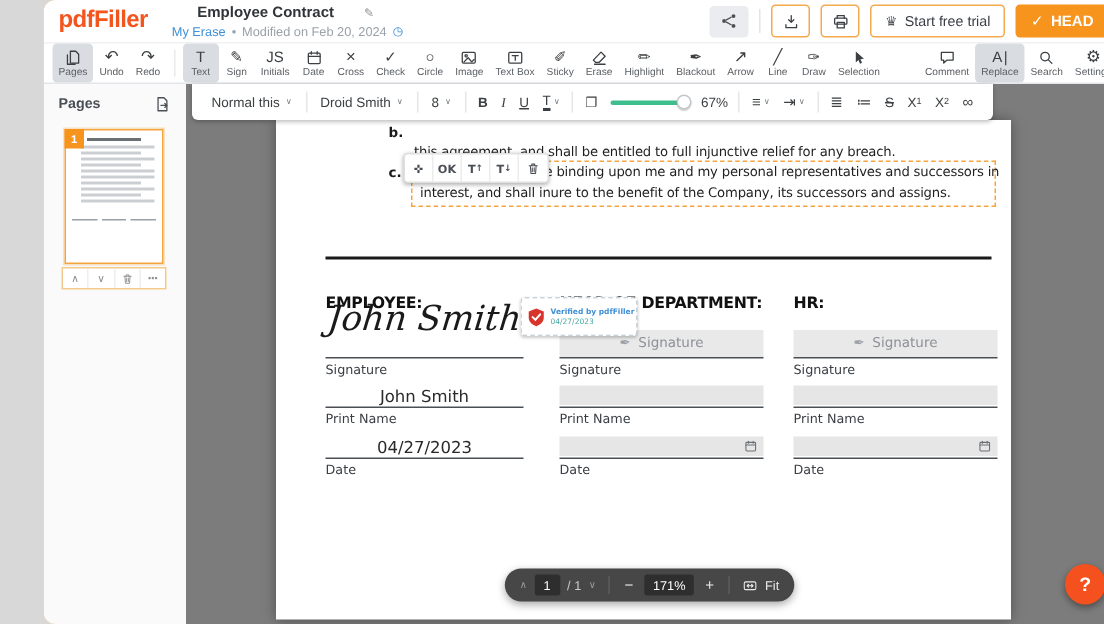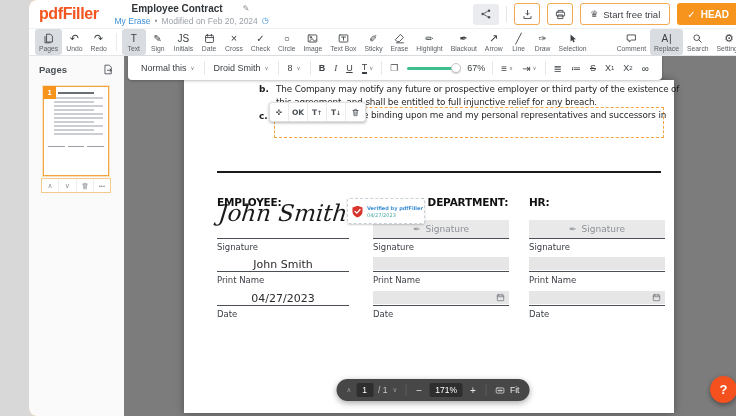--- a/index.html
+++ b/index.html
@@ -488,26 +488,26 @@
           <div class="fmt-btn">
             <span class="ic">X<sub>2</sub></span>
           </div>
           <div class="fmt-btn">
             <span class="ic" style="font-size: 10px;">∞</span>
           </div>
         </div>
 
       <div class="page">
         <div class="para-marker" style="left:75px; top:4px">b.</div>
-        <div class="para-line" style="left:92px; top:4px">The Company may notify any future or prospective employer or third party of the existence of</div>
         <div class="para-line" style="left:92px; top:17px">this agreement, and shall be entitled to full injunctive relief for any breach.</div>
 
         <div class="para-marker" style="left:75px; top:31px">c.</div>
         <div class="sel-box">
           <div class="para-line" style="left:88px; top:2px">e binding upon me and my personal representatives and successors in</div>
+          <div class="para-line" style="left:5px; top:16px">interest, and shall inure to the benefit of the Company, its successors and assigns.</div>
         </div>
 
         <div class="mini-toolbar">
           <div class="mt-btn">
               <span class="ic">
                 <span class="ic">✜</span>
               </span>
             </div>
           <div class="mt-btn">OK</div>
           <div class="mt-btn">

